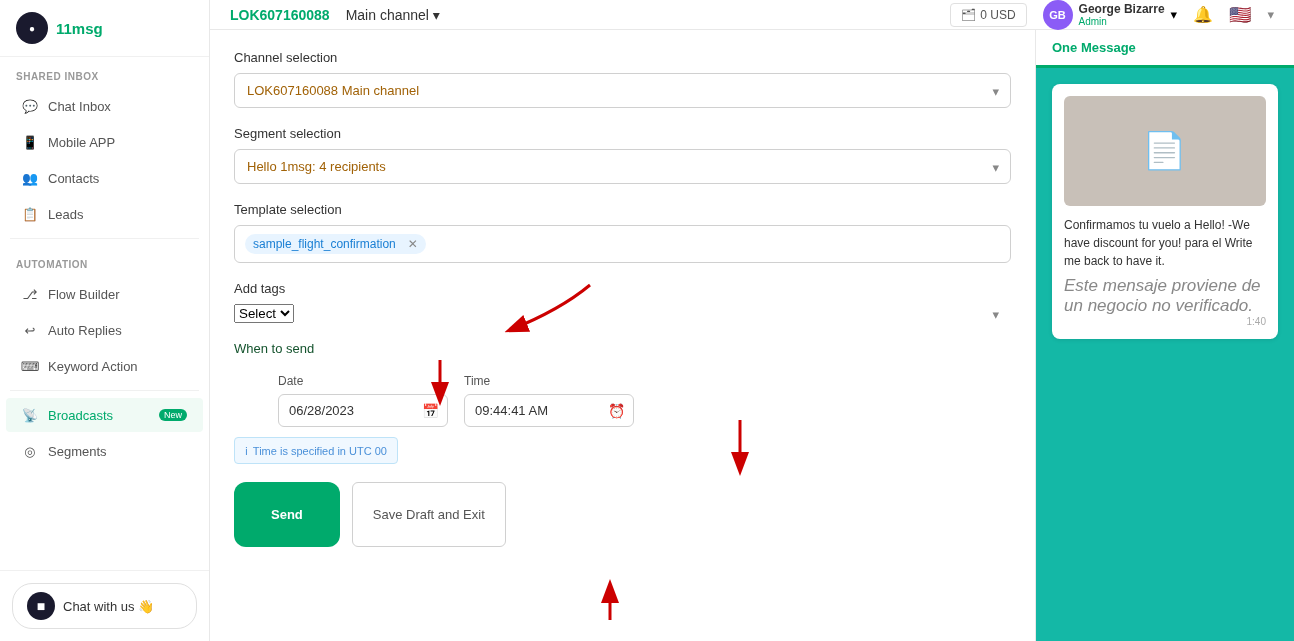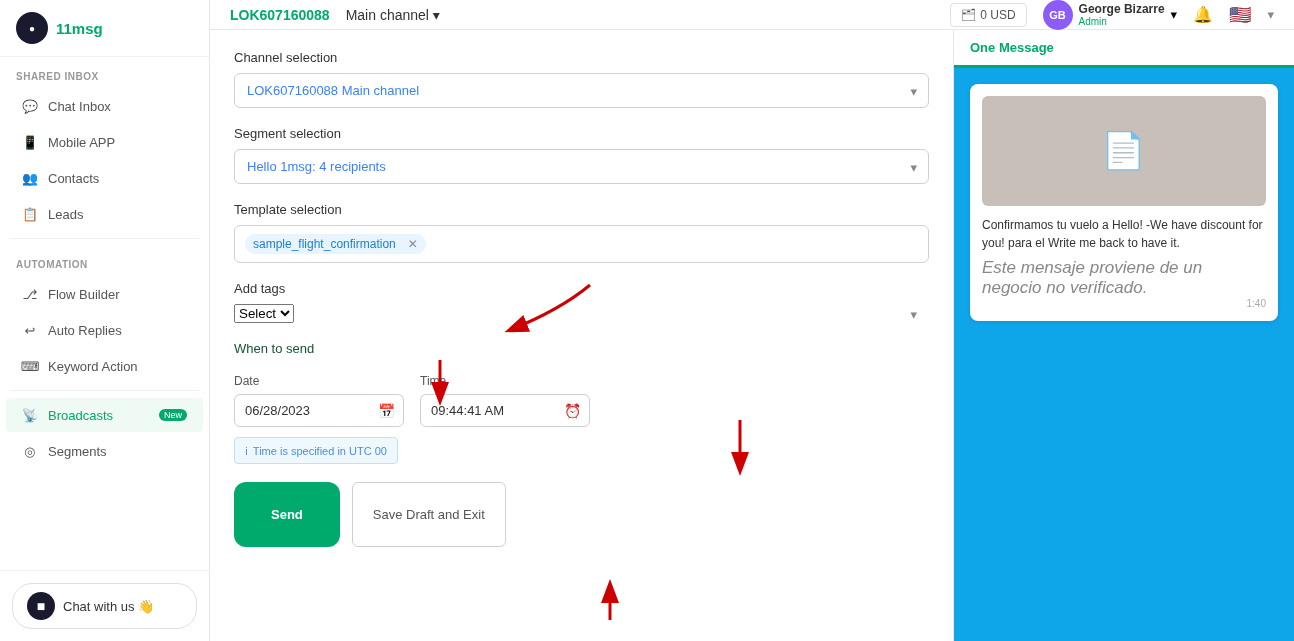--- a/index.html
+++ b/index.html
@@ -40,51 +40,51 @@
     .content-area { display: flex; flex: 1; overflow: hidden; }
 
     
     .form-panel { flex: 1; background: #fff; overflow-y: auto; padding: 0; border-right: 1px solid #e8e8e8; position: relative; }
     .form-inner { padding: 20px 24px 40px; }
 
     .form-group { margin-bottom: 18px; }
     .form-label { font-size: 13px; color: #333; margin-bottom: 8px; font-weight: 500; }
     .select-wrapper { position: relative; }
     .select-wrapper::after { content: '▾'; position: absolute; right: 12px; top: 50%; transform: translateY(-50%); color: #888; pointer-events: none; }
-    .select-wrapper select { width: 100%; padding: 9px 12px; border: 1px solid #d0d0d0; border-radius: 6px; font-size: 13px; color: #3b82f6; background: #fff; appearance: none; cursor: pointer; }
+    .select-wrapper select { width: 100%; padding: 9px 12px; border: 1px solid #d0d0d0; border-radius: 6px; font-size: 13px; color: #a16207; background: #fff; appearance: none; cursor: pointer; }
 
     .template-tag-area { border: 1px solid #d0d0d0; border-radius: 6px; padding: 8px 10px; display: flex; flex-wrap: wrap; gap: 6px; min-height: 38px; }
     .template-tag { background: #e8f4ff; color: #1a7fd4; font-size: 12px; padding: 3px 8px; border-radius: 12px; display: flex; align-items: center; gap: 12px; }
     .template-tag .close { cursor: pointer; color: #888; }
 
     .tags-select-wrapper { position: relative; }
     .tags-select-wrapper::after { content: '▾'; position: absolute; right: 12px; top: 50%; transform: translateY(-50%); color: #888; }
 
     .when-to-send { font-size: 13px; color: #14532d; font-weight: 500; }
     .radio-group { display: flex; flex-direction: column; gap: 8px; margin-bottom: 14px; }
     .radio-item { display: flex; align-items: center; gap: 8px; font-size: 13px; color: #555; cursor: pointer; }
     .radio-circle { width: 15px; height: 15px; border-radius: 50%; border: 2px solid #ccc; display: flex; align-items: center; justify-content: center; }
     .radio-circle.selected { border-color: #00aa6c; }
     .radio-circle.selected::after { content: ''; width: 7px; height: 7px; background: #00aa6c; border-radius: 50%; }
 
-    .datetime-row { display: flex; gap: 16px; margin-bottom: 10px; }
+    .datetime-row { display: flex; gap: 16px; margin-bottom: 10px; margin-left: 44px; }
     .datetime-group { display: flex; flex-direction: column; gap: 6px; }
     .datetime-label { font-size: 12px; color: #555; }
     .datetime-input-wrap { position: relative; display: flex; align-items: center; }
     .datetime-input { padding: 8px 36px 8px 10px; border: 1px solid #d0d0d0; border-radius: 6px; font-size: 13px; color: #333; width: 170px; }
     .datetime-input-icon { position: absolute; right: 8px; color: #888; font-size: 14px; }
 
     .utc-notice { background: #f0f8ff; border: 1px solid #bee3f8; border-radius: 4px; padding: 5px 10px; font-size: 11px; color: #4a90d9; display: inline-flex; align-items: center; gap: 5px; margin-bottom: 18px; }
 
     .btn-row { display: flex; gap: 12px; }
     .btn-send { background: #00aa6c; color: #fff; border: none; border-radius: 12px; padding: 10px 37px; font-size: 13px; font-weight: 600; cursor: pointer; }
     .btn-draft { background: #fff; color: #555; border: 1px solid #d0d0d0; border-radius: 6px; padding: 24px 20px; font-size: 13px; cursor: pointer; }
 
     
-    .preview-panel { width: 340px; background: #0ea5e9; overflow-y: auto; padding: 0; }
+    .preview-panel { width: 258px; background: #14b8a6; overflow-y: auto; padding: 0; }
     .preview-tab { background: #fff; border-bottom: 3px solid #00aa6c; padding: 10px 16px; font-size: 13px; color: #00aa6c; font-weight: 600; }
     .preview-card { margin: 16px; background: #fff; border-radius: 8px; padding: 12px; box-shadow: 0 1px 4px rgba(0,0,0,0.1); }
     .preview-image-placeholder { background: #c8c0b8; border-radius: 6px; height: 110px; display: flex; align-items: center; justify-content: center; margin-bottom: 10px; }
     .doc-icon { color: #888; font-size: 36px; }
     .preview-msg { font-size: 12px; color: #333; line-height: 1.5; margin-bottom: 6px; }
     .preview-unverified { font-size: 17px; color: #888; font-style: italic; }
     .preview-time { text-align: right; font-size: 10px; color: #aaa; }
 
     .form-panel-container { position: relative; flex: 1; overflow: hidden; display: flex; flex-direction: column; }
 

